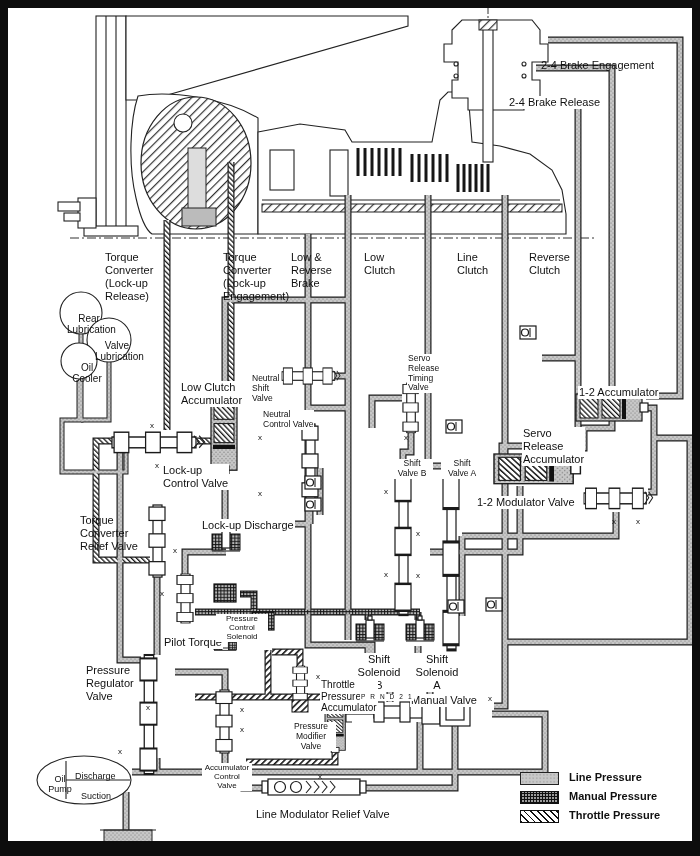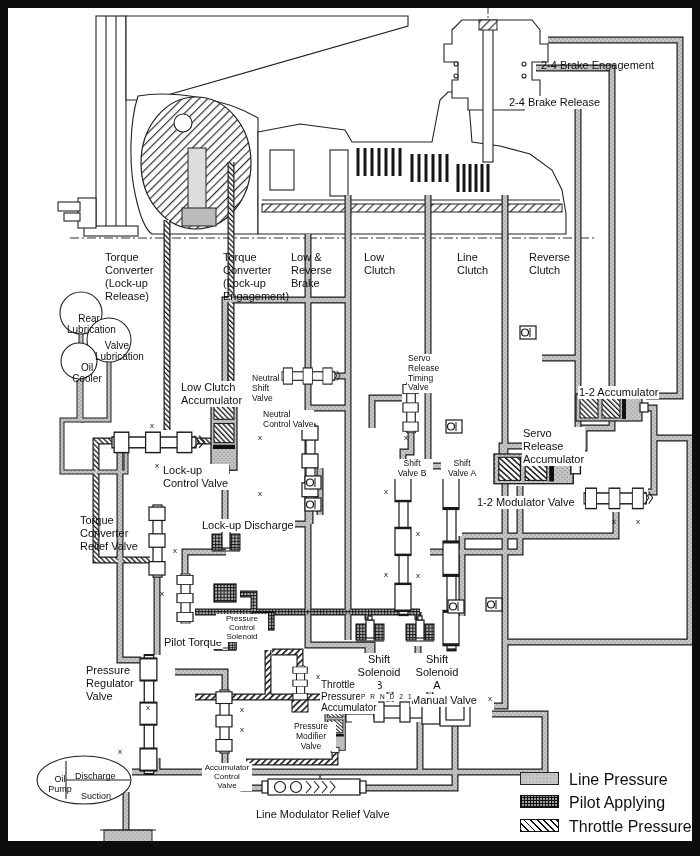--- a/index.html
+++ b/index.html
@@ -29,21 +29,21 @@
   .vbody{stroke:#1a1a1a;stroke-width:1.2;fill:#fff;}
   .xm{font:8px "Liberation Sans",sans-serif;fill:#111;}
   
   #legend{position:absolute;left:512px;top:763px;}
   .lrow{display:flex;align-items:flex-start;gap:10px;margin-bottom:5px;}
   .sw{width:37px;height:11px;margin-top:1px;flex:0 0 auto;}
   .sw-line{background-color:#c8c8c8;background-image:radial-gradient(circle,#6e6e6e 22%,transparent 26%);background-size:3.5px 3.5px;border:1px solid #222;}
   .sw-pilot{background-color:#9c9c9c;background-image:repeating-linear-gradient(0deg,#111 0,#111 1px,transparent 1px,transparent 3px),repeating-linear-gradient(90deg,#111 0,#111 1px,transparent 1px,transparent 3px);border:1px solid #111;}
   .sw-throttle{background:repeating-linear-gradient(45deg,#111 0,#111 1.4px,#fff 1.4px,#fff 4.6px);border:1px solid #111;}
   .sw-tc{background:repeating-linear-gradient(135deg,#111 0,#111 1.3px,#fff 1.3px,#fff 3.8px);border:1px solid #111;}
-  .lltext{font-size:16px;line-height:1.15;white-space:pre-line;color:#101010;}
+  .lltext{font-size:11px;line-height:1.15;white-space:pre-line;color:#101010;font-weight:bold;}
   #figcode{position:absolute;left:640px;top:841px;font-size:9px;color:#222;}
 </style>
 </head>
 <body>
 
 <div id="stage">
 
 <svg width="684" height="833" viewBox="8 8 684 833">
   <defs>
     <pattern id="pLine" width="4" height="4" patternUnits="userSpaceOnUse">
@@ -483,21 +483,21 @@
 <div class="lbl s9" style="left:73px;top:783px">Suction</div>
 <div class="lbl bg" style="left:247px;top:800px">Line Modulator Relief Valve</div>
 
 <div id="legend">
   <div class="lrow">
     <div class="sw sw-line"></div>
     <div class="lltext">Line Pressure</div>
   </div>
   <div class="lrow">
     <div class="sw sw-pilot"></div>
-    <div class="lltext">Pilot Applying</div>
+    <div class="lltext">Manual Pressure</div>
   </div>
   <div class="lrow">
     <div class="sw sw-throttle"></div>
     <div class="lltext">Throttle Pressure</div>
   </div>
 </div>
 <div id="figcode">K5B25A61</div>
 
 </div>
 

